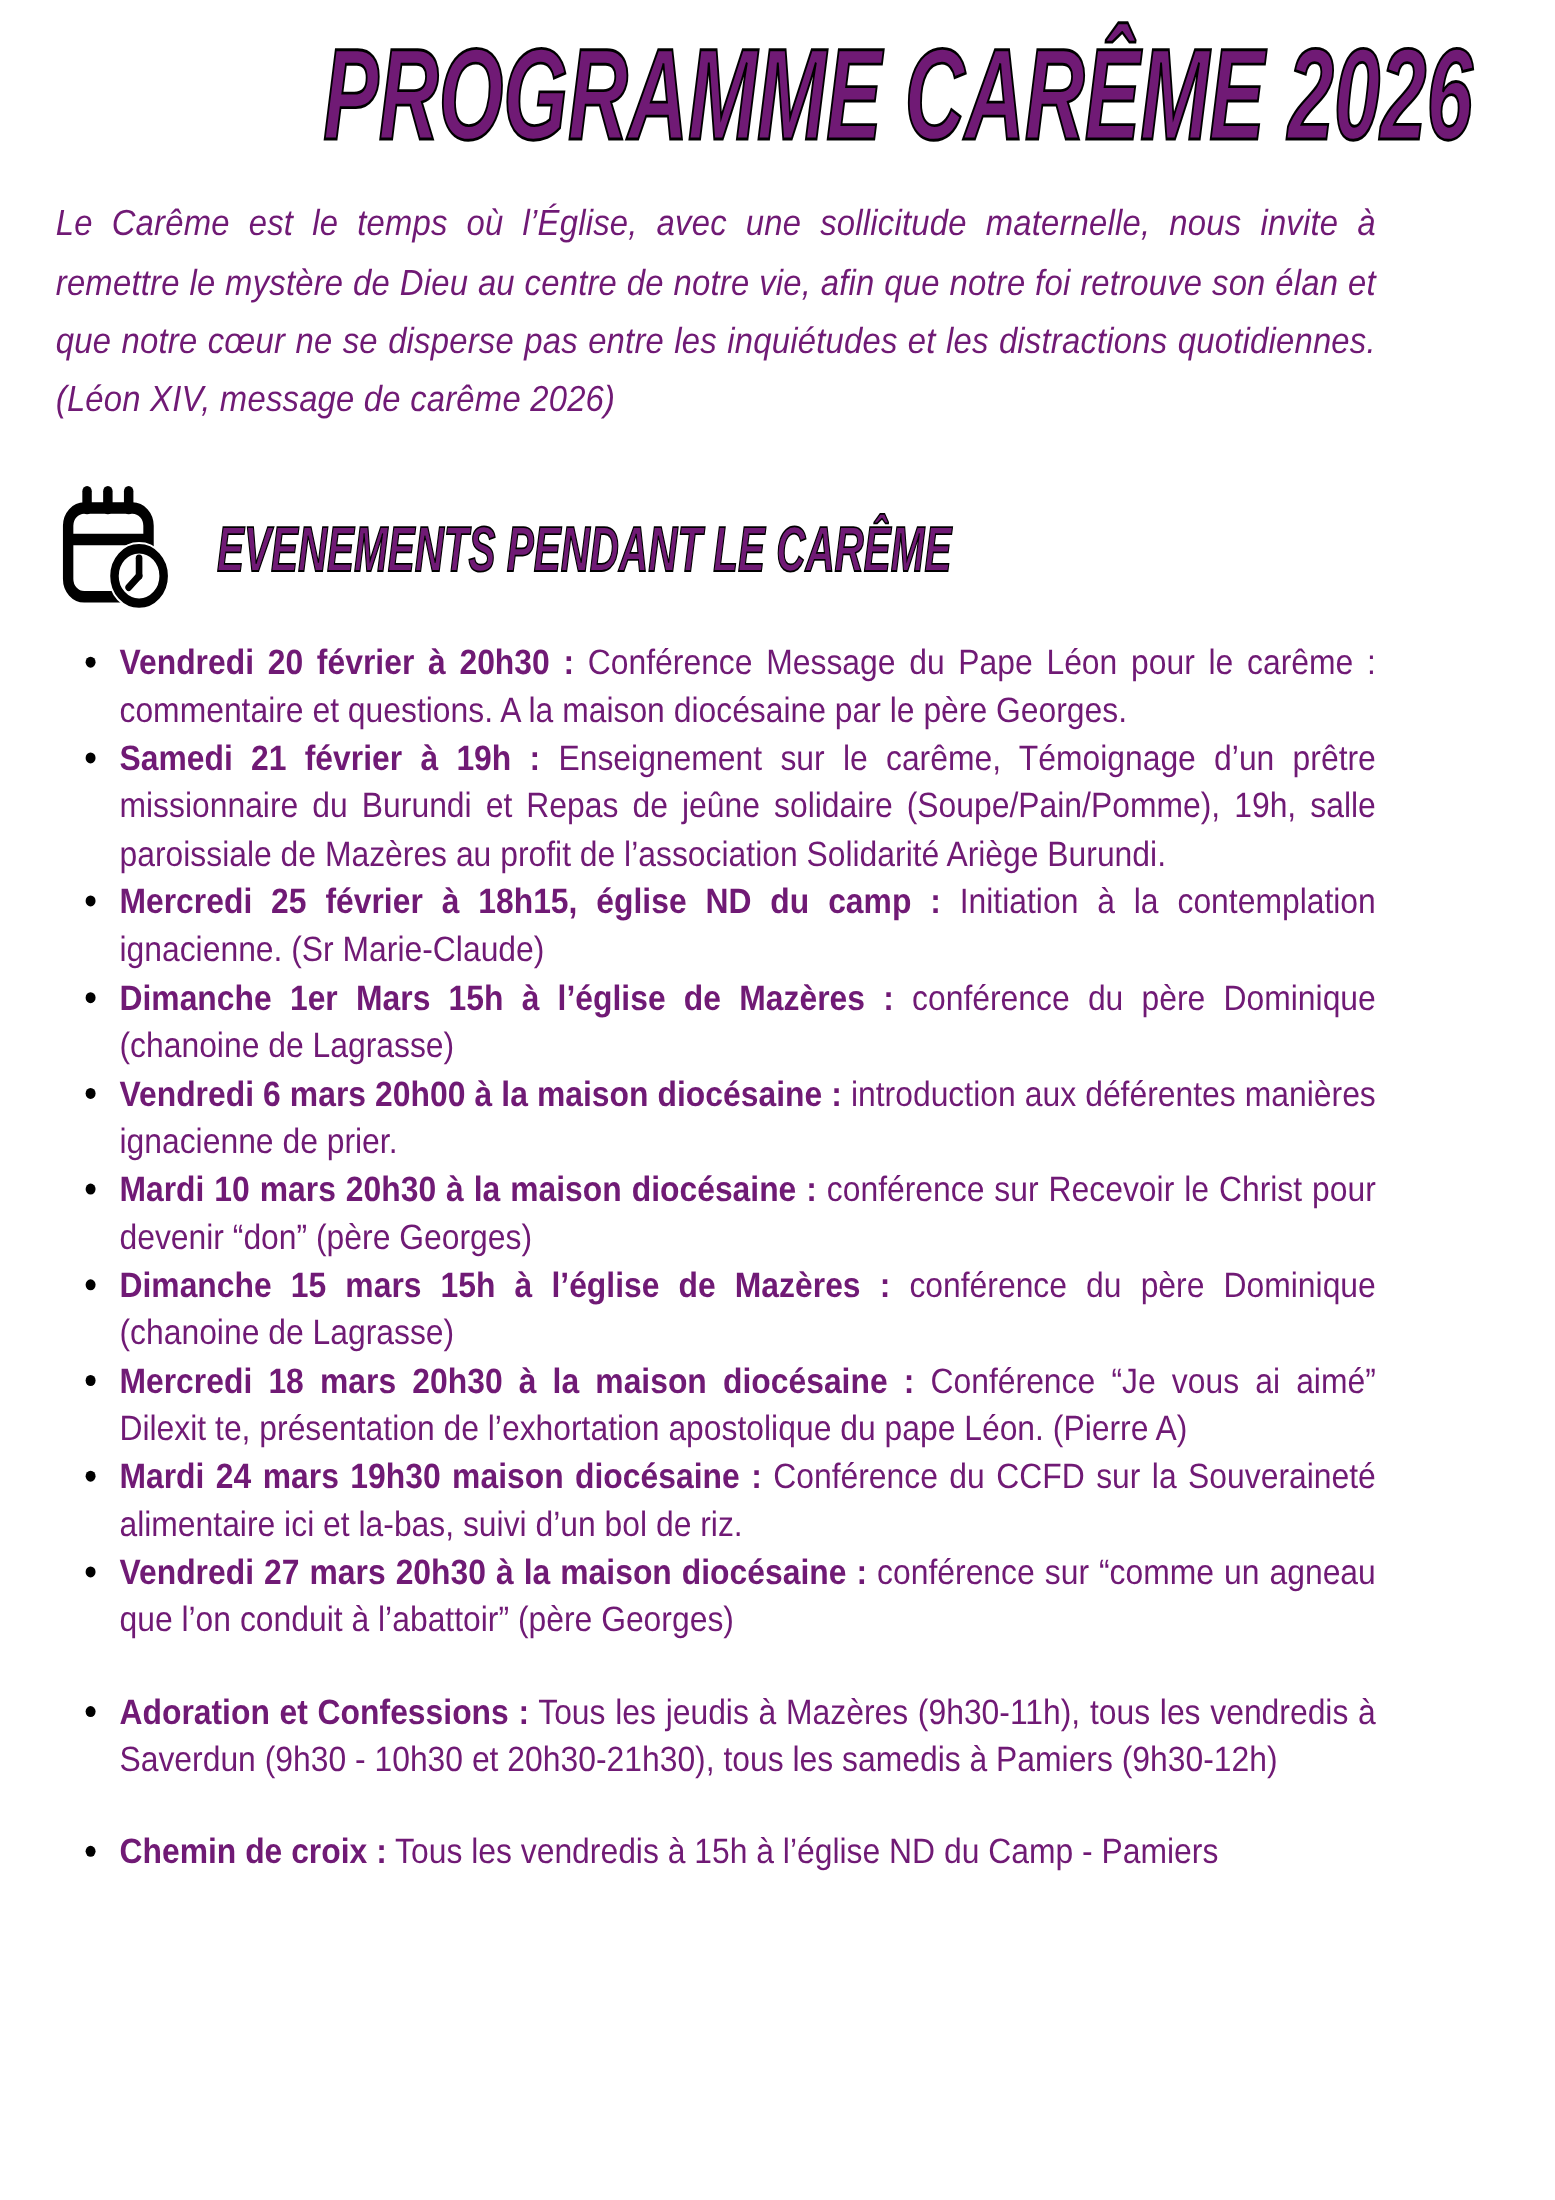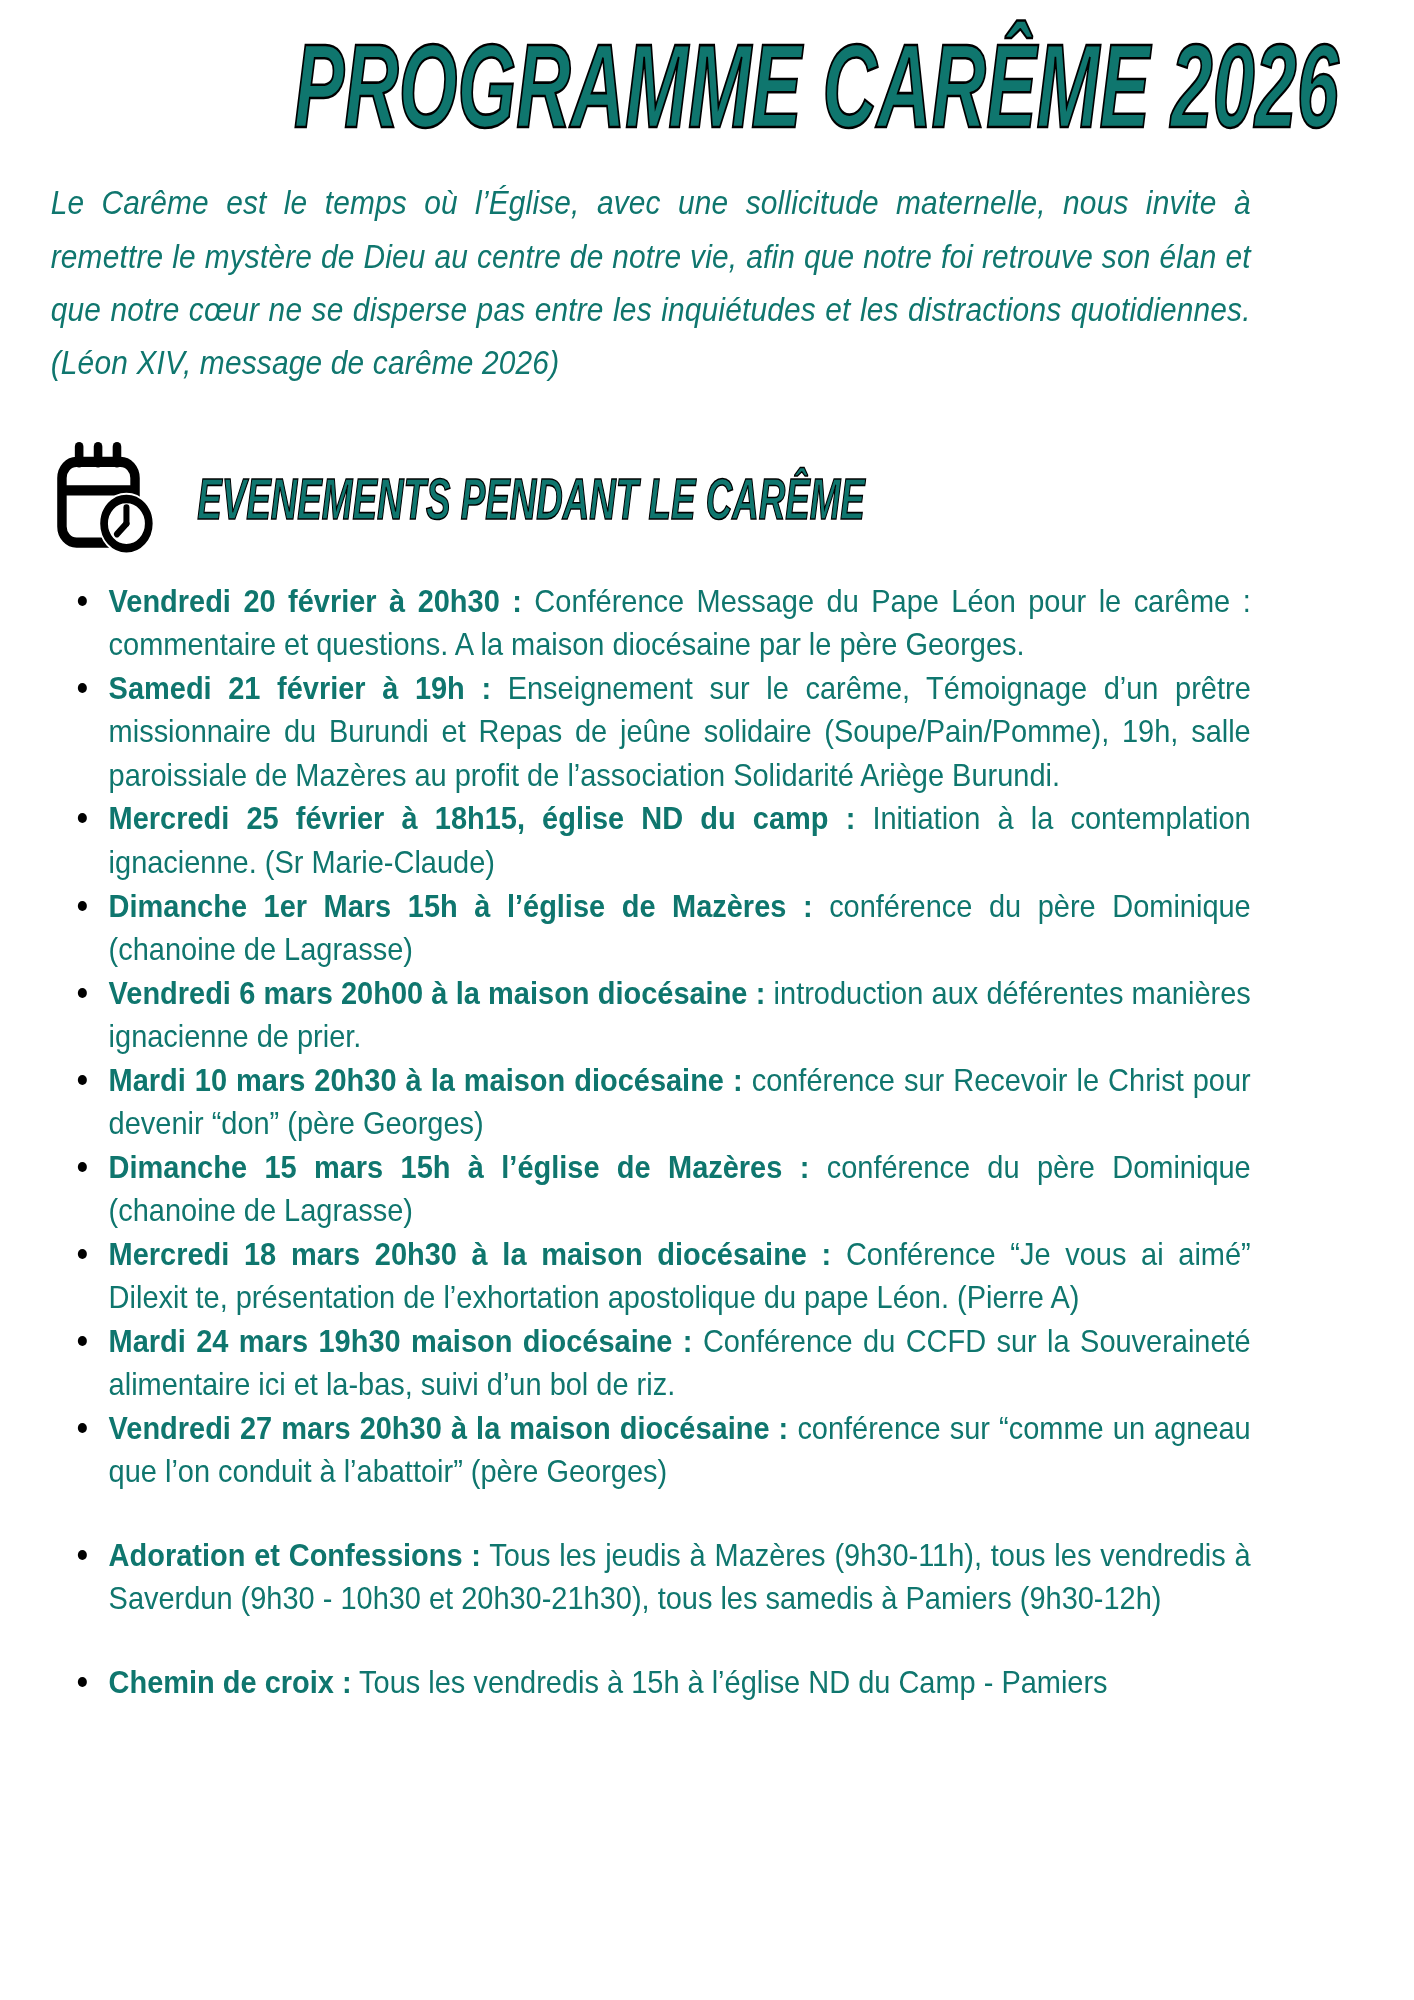--- a/index.html
+++ b/index.html
@@ -3,21 +3,21 @@
 <meta charset="utf-8">
 <style>
   html, body { margin: 0; padding: 0; }
   body { background: #888; }
   .page {
     position: relative;
     width: 1414px;
     height: 2000px;
     margin: 0 auto;
     background: #ffffff;
-    color: #0f766e;
+    color: #701a75;
     font-family: "Liberation Sans", sans-serif;
     overflow: hidden;
   }
   .page-title {
     margin: 0;
     padding-top: 30px;
     text-align: center;
     font-size: 118px;
     line-height: 0.95;
     font-weight: bold;

